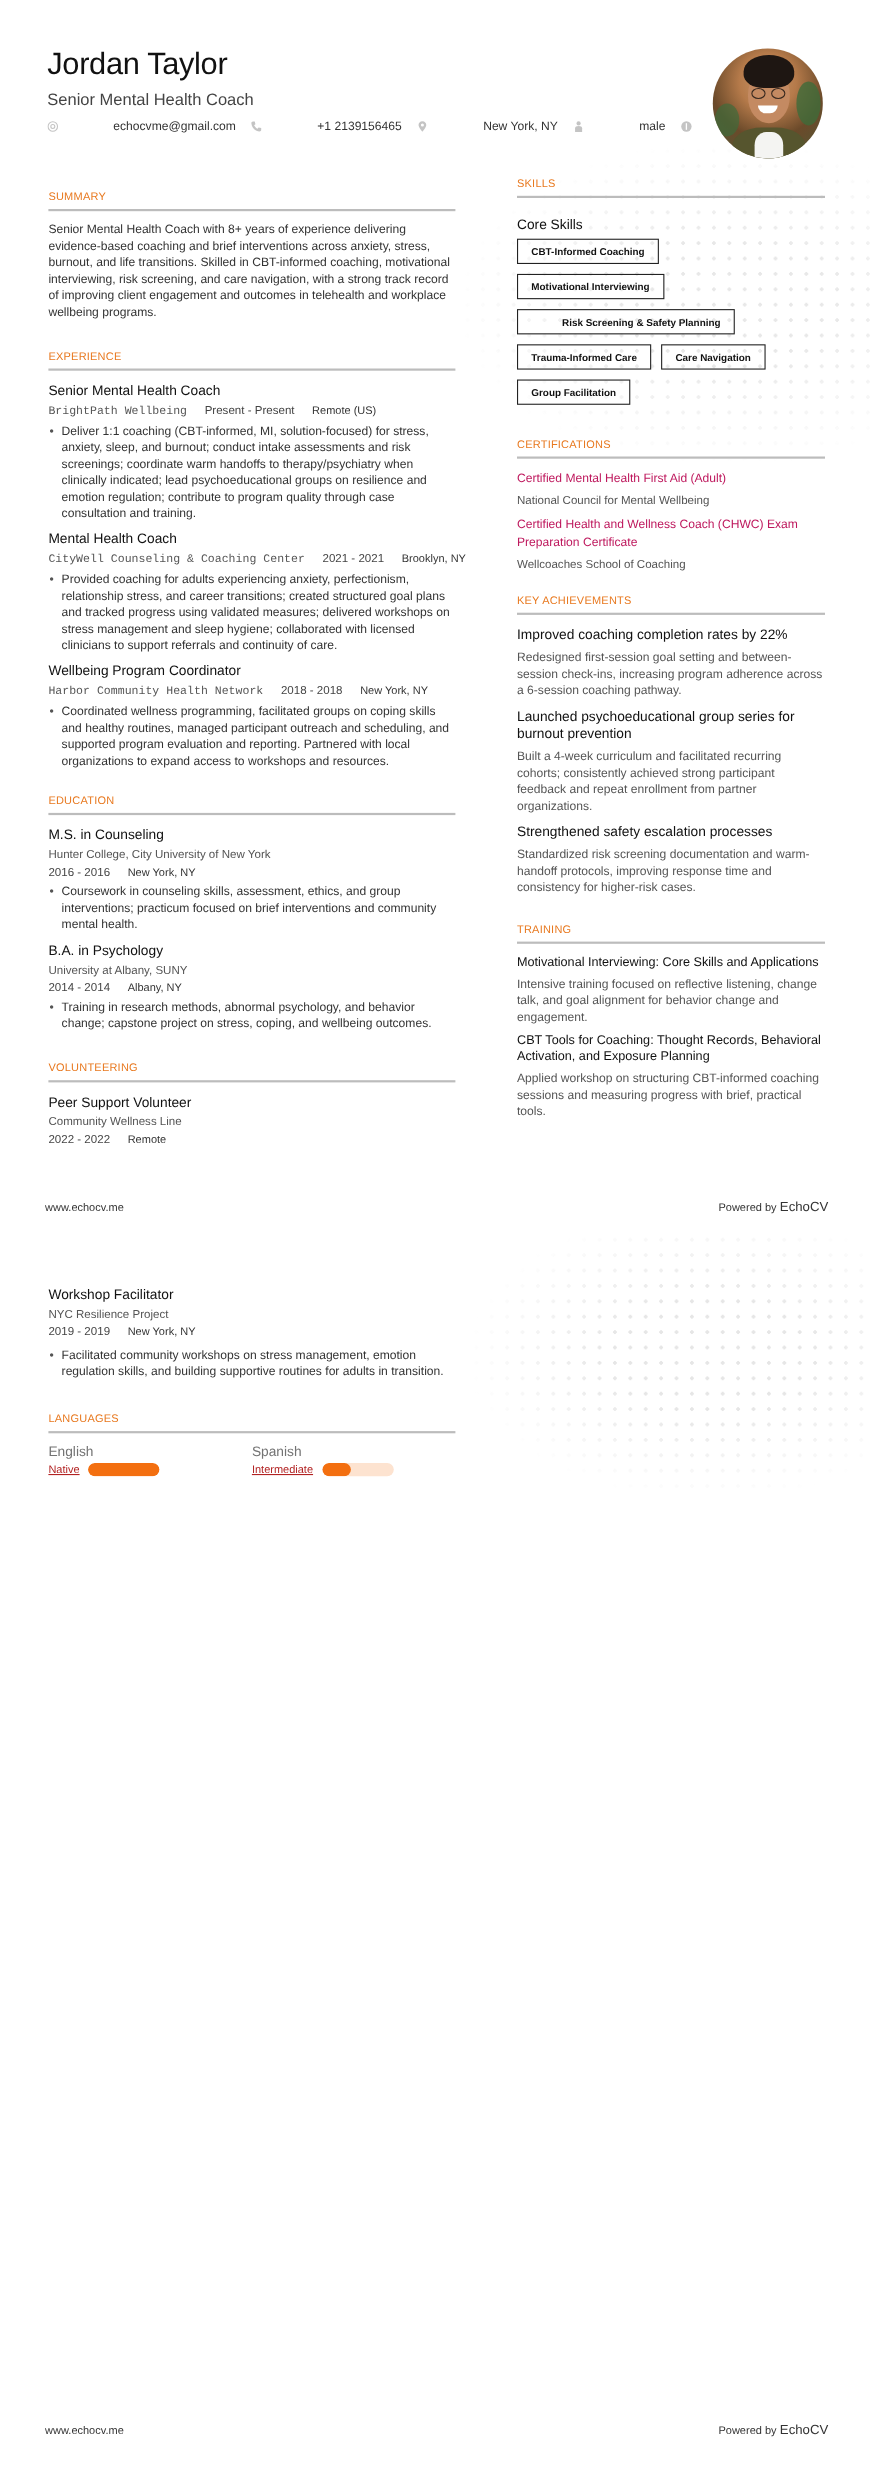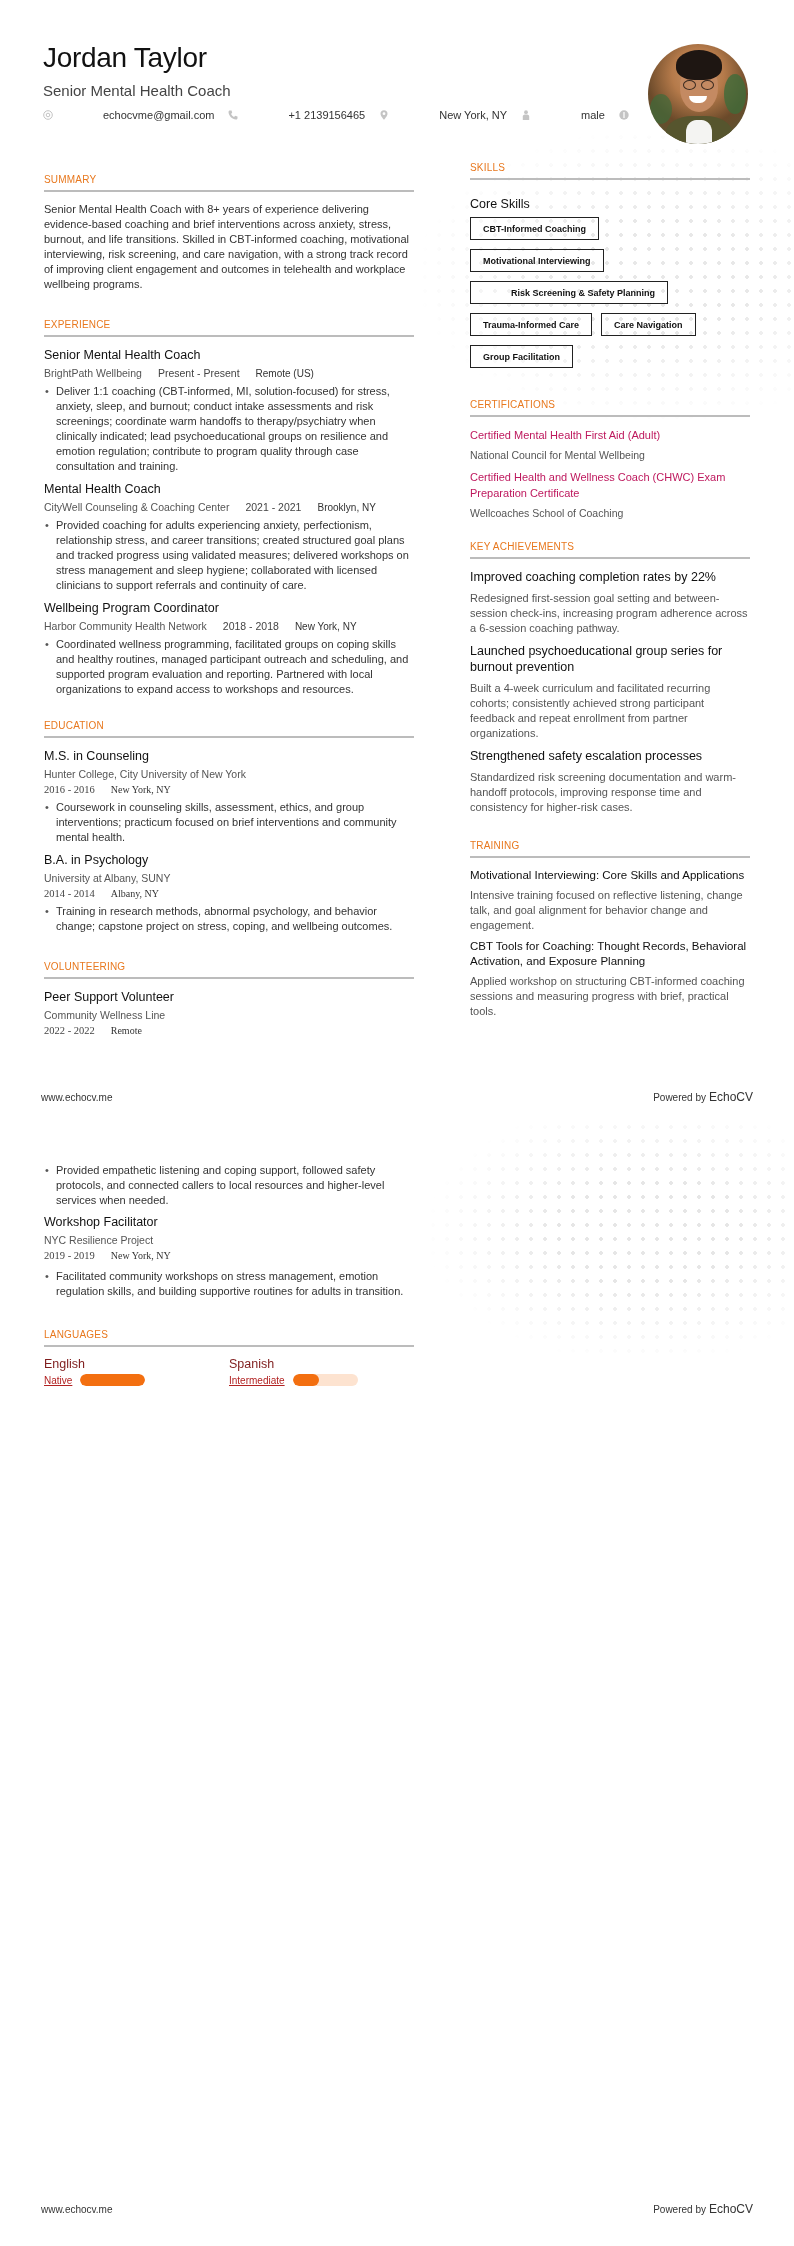--- a/index.html
+++ b/index.html
@@ -38,25 +38,25 @@
   .avatar .plant { position: absolute; left: 76px; top: 30px; width: 22px; height: 40px; border-radius: 50%; background: #3f6b3a; opacity: .8; }
   .avatar .plant2 { position: absolute; left: 2px; top: 50px; width: 22px; height: 30px; border-radius: 50%; background: #3f6b3a; opacity: .7; }
 
   .col-left { position: absolute; left: 44px; width: 370px; }
   .col-right { position: absolute; left: 470px; width: 280px; }
 
   .section-title { font-size: 10px; color: #e8781e; letter-spacing: 0.2px; text-transform: uppercase; padding-bottom: 5px; border-bottom: 2px solid #bcbcbc; margin-bottom: 10px; }
   .para { font-size: 11px; line-height: 15px; color: #333; }
   .item-title { font-size: 12.5px; color: #111; line-height: 16px; }
   .org-line { display: flex; align-items: baseline; font-size: 10.5px; color: #555; margin-top: 4px; white-space: nowrap; }
-  .org { margin-right: 16px; }
+  .org { margin-right: 16px; font-family: Liberation Mono, monospace; }
   .dates { margin-right: 16px; color: #444; }
   .loc { font-size: 10px; color: #333; }
   .sub { font-size: 10.5px; color: #555; margin-top: 4px; }
-  .meta-line { display: flex; align-items: baseline; font-size: 10.5px; color: #444; margin-top: 4px; font-family: Liberation Serif, serif; }
+  .meta-line { display: flex; align-items: baseline; font-size: 10.5px; color: #444; margin-top: 4px; }
   .bullets { list-style: none; margin-top: 5px; }
   .bullets li { position: relative; padding-left: 12px; font-size: 11px; line-height: 15px; color: #333; }
   .bullets li::before { content: "•"; position: absolute; left: 1px; top: 0; color: #555; }
   .entry { margin-bottom: 7px; }
 
   .skill-group { font-size: 12.5px; color: #111; margin-bottom: 6px; margin-top: 17px; }
   .tags { display: flex; flex-wrap: wrap; width: 280px; }
   .tag { border: 1px solid #222; font-size: 9px; font-weight: 700; color: #111; padding: 6px 12px; margin: 0 9px 9px 0; height: 23px; display: flex; align-items: center; }
 
   .cert-title { font-size: 11px; color: #be185d; line-height: 16px; }
@@ -64,21 +64,21 @@
   .ach-title { font-size: 12.5px; color: #111; line-height: 16px; margin-bottom: 6px; }
   .ach-desc { font-size: 11px; line-height: 15px; color: #555; margin-bottom: 7px; }
   .tr-title { font-size: 11.5px; color: #111; line-height: 15px; margin-bottom: 5px; }
   .tr-desc { font-size: 11px; line-height: 15px; color: #555; margin-bottom: 6px; }
 
   .footer { position: absolute; left: 41px; width: 712px; display: flex; justify-content: space-between; align-items: baseline; font-size: 10px; color: #333; }
   .footer .brand { font-size: 12px; color: #333; margin-left: 3px; }
 
   .langs { display: flex; }
   .lang { width: 185px; }
-  .lang-name { font-size: 12.5px; color: #7f1d1d; }
+  .lang-name { font-size: 12.5px; color: #737373; }
   .lang-row { display: flex; align-items: center; margin-top: 3px; }
   .lang-level { font-size: 10px; color: #b22222; margin-right: 8px; text-decoration: underline; }
   .bar { width: 65px; height: 12px; border-radius: 6px; background: #fde3d0; overflow: hidden; }
   .bar-fill { height: 100%; border-radius: 6px; background: #f36f10; }
 </style>
 </head>
 <body>
 
 <div class="dots dots-top"></div>
 <div class="dots dots-p2"></div>
@@ -262,23 +262,20 @@
     <div class="tr-desc">Applied workshop on structuring CBT-informed coaching sessions and measuring progress with brief, practical tools.</div>
   </div>
 </div>
 
 <div class="footer" style="top:1090px;">
   <span>www.echocv.me</span>
   <span><span>Powered by</span><span class="brand">EchoCV</span></span>
 </div>
 
 <div class="col-left" style="top:1163px;">
-  <ul class="bullets" style="margin-top:0;">
-    <li>Provided empathetic listening and coping support, followed safety protocols, and connected callers to local resources and higher-level services when needed.</li>
-  </ul>
   <div class="entry" style="margin-top:6px;">
     <div class="item-title">Workshop Facilitator</div>
     <div class="sub">NYC Resilience Project</div>
     <div class="meta-line">
       <span class="dates">2019 - 2019</span>
       <span class="loc">New York, NY</span>
     </div>
     <ul class="bullets" style="margin-top:8px;">
       <li>Facilitated community workshops on stress management, emotion regulation skills, and building supportive routines for adults in transition.</li>
     </ul>

